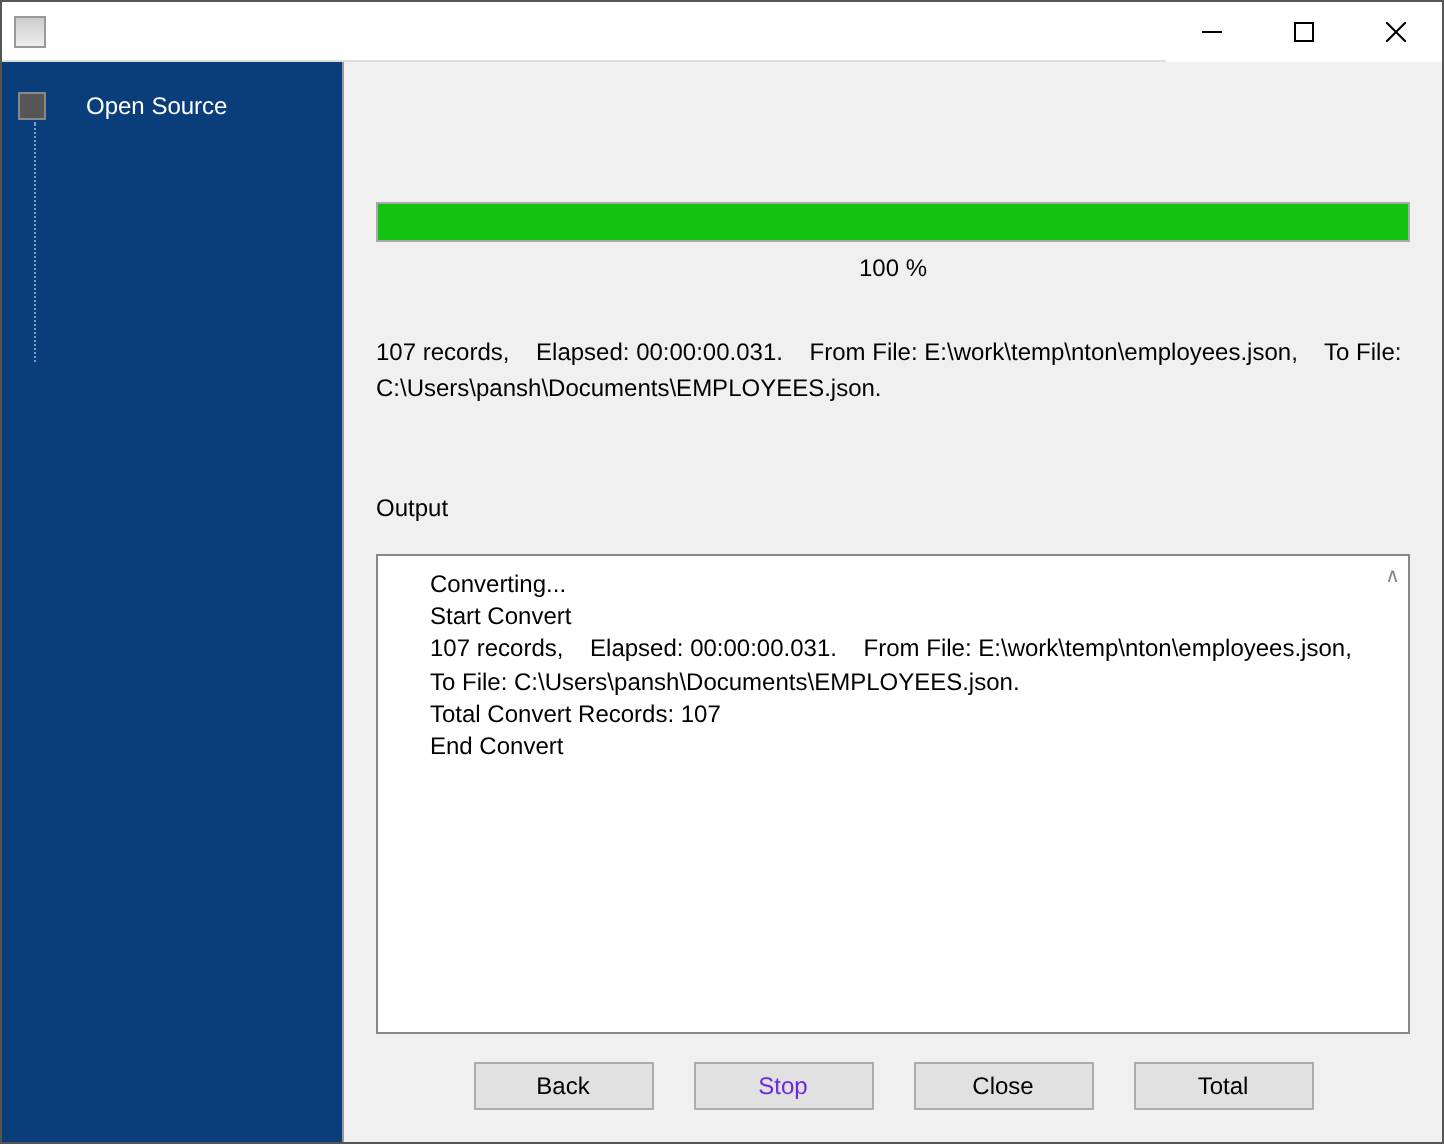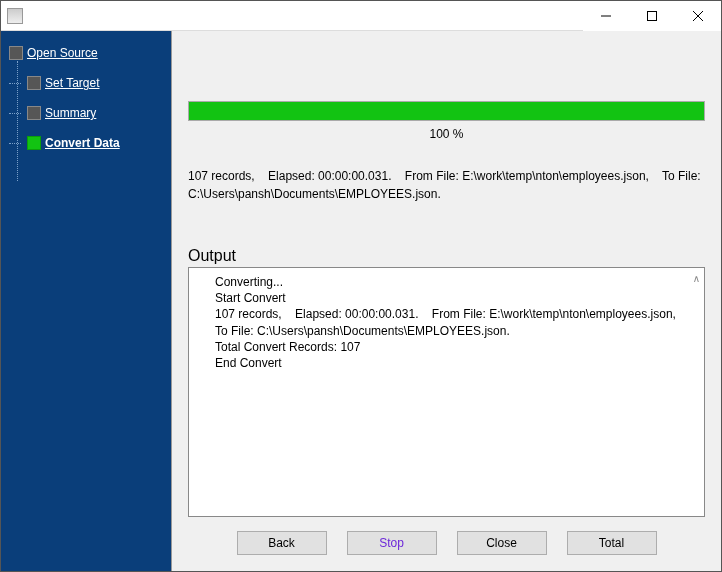--- a/index.html
+++ b/index.html
@@ -55,27 +55,26 @@
       color: #fff;
       padding-top: 10px;
       position: relative;
     }
     .tree-root, .tree-children {
       list-style: none;
     }
     .tree-children { margin-left: 18px; }
     .tree-item {
       display: flex;
-      gap: 4px;
+      gap: 20px;
       padding: 3px 4px;
       margin: 2px 4px 10px 4px;
       font-size: 12px;
       cursor: pointer;
       position: relative;
-      text-decoration: underline;
     }
     .tree-item .box {
       width: 14px;
       height: 14px;
       background: #565656;
       border: 1px solid #888;
       flex-shrink: 0;
     }
     .tree-item.active .box {
       background: #12c312;
@@ -126,24 +125,24 @@
       color: #000;
     }
     .summary-text {
       font-size: 12px;
       color: #000;
       margin-top: 26px;
       line-height: 1.5;
       white-space: pre-wrap;
     }
     .output-label {
-      font-size: 16px;
+      font-size: 12px;
       color: #000;
       margin-top: 44px;
-      margin-bottom: 2px;
+      margin-bottom: 16px;
     }
     .output-box {
       flex: 1;
       background: #fff;
       border: 1px solid #888;
       padding: 6px 26px;
       font-size: 12px;
       color: #000;
       overflow-y: auto;
       white-space: pre-wrap;
@@ -211,37 +210,20 @@
 </div>
 
 <div class="main-area">
   <div class="sidebar">
     <div class="tree-line-v"></div>
     <ul class="tree-root">
       <li class="tree-item">
         <span class="box"></span>
         <span>Open Source</span>
       </li>
-      <ul class="tree-children">
-        <li class="tree-item">
-          <span class="tree-line-h"></span>
-          <span class="box"></span>
-          <span>Set Target</span>
-        </li>
-        <li class="tree-item">
-          <span class="tree-line-h"></span>
-          <span class="box"></span>
-          <span>Summary</span>
-        </li>
-        <li class="tree-item active">
-          <span class="tree-line-h"></span>
-          <span class="box"></span>
-          <span>Convert Data</span>
-        </li>
-      </ul>
     </ul>
   </div>
 
   <div class="content">
     <div class="content-inner">
       <div class="progress-section">
         <div class="progress-bar"></div>
         <div class="progress-text">100 %</div>
       </div>
       <div class="summary-text">107 records,    Elapsed: 00:00:00.031.    From File: E:\work\temp\nton\employees.json,    To File: C:\Users\pansh\Documents\EMPLOYEES.json.</div>

